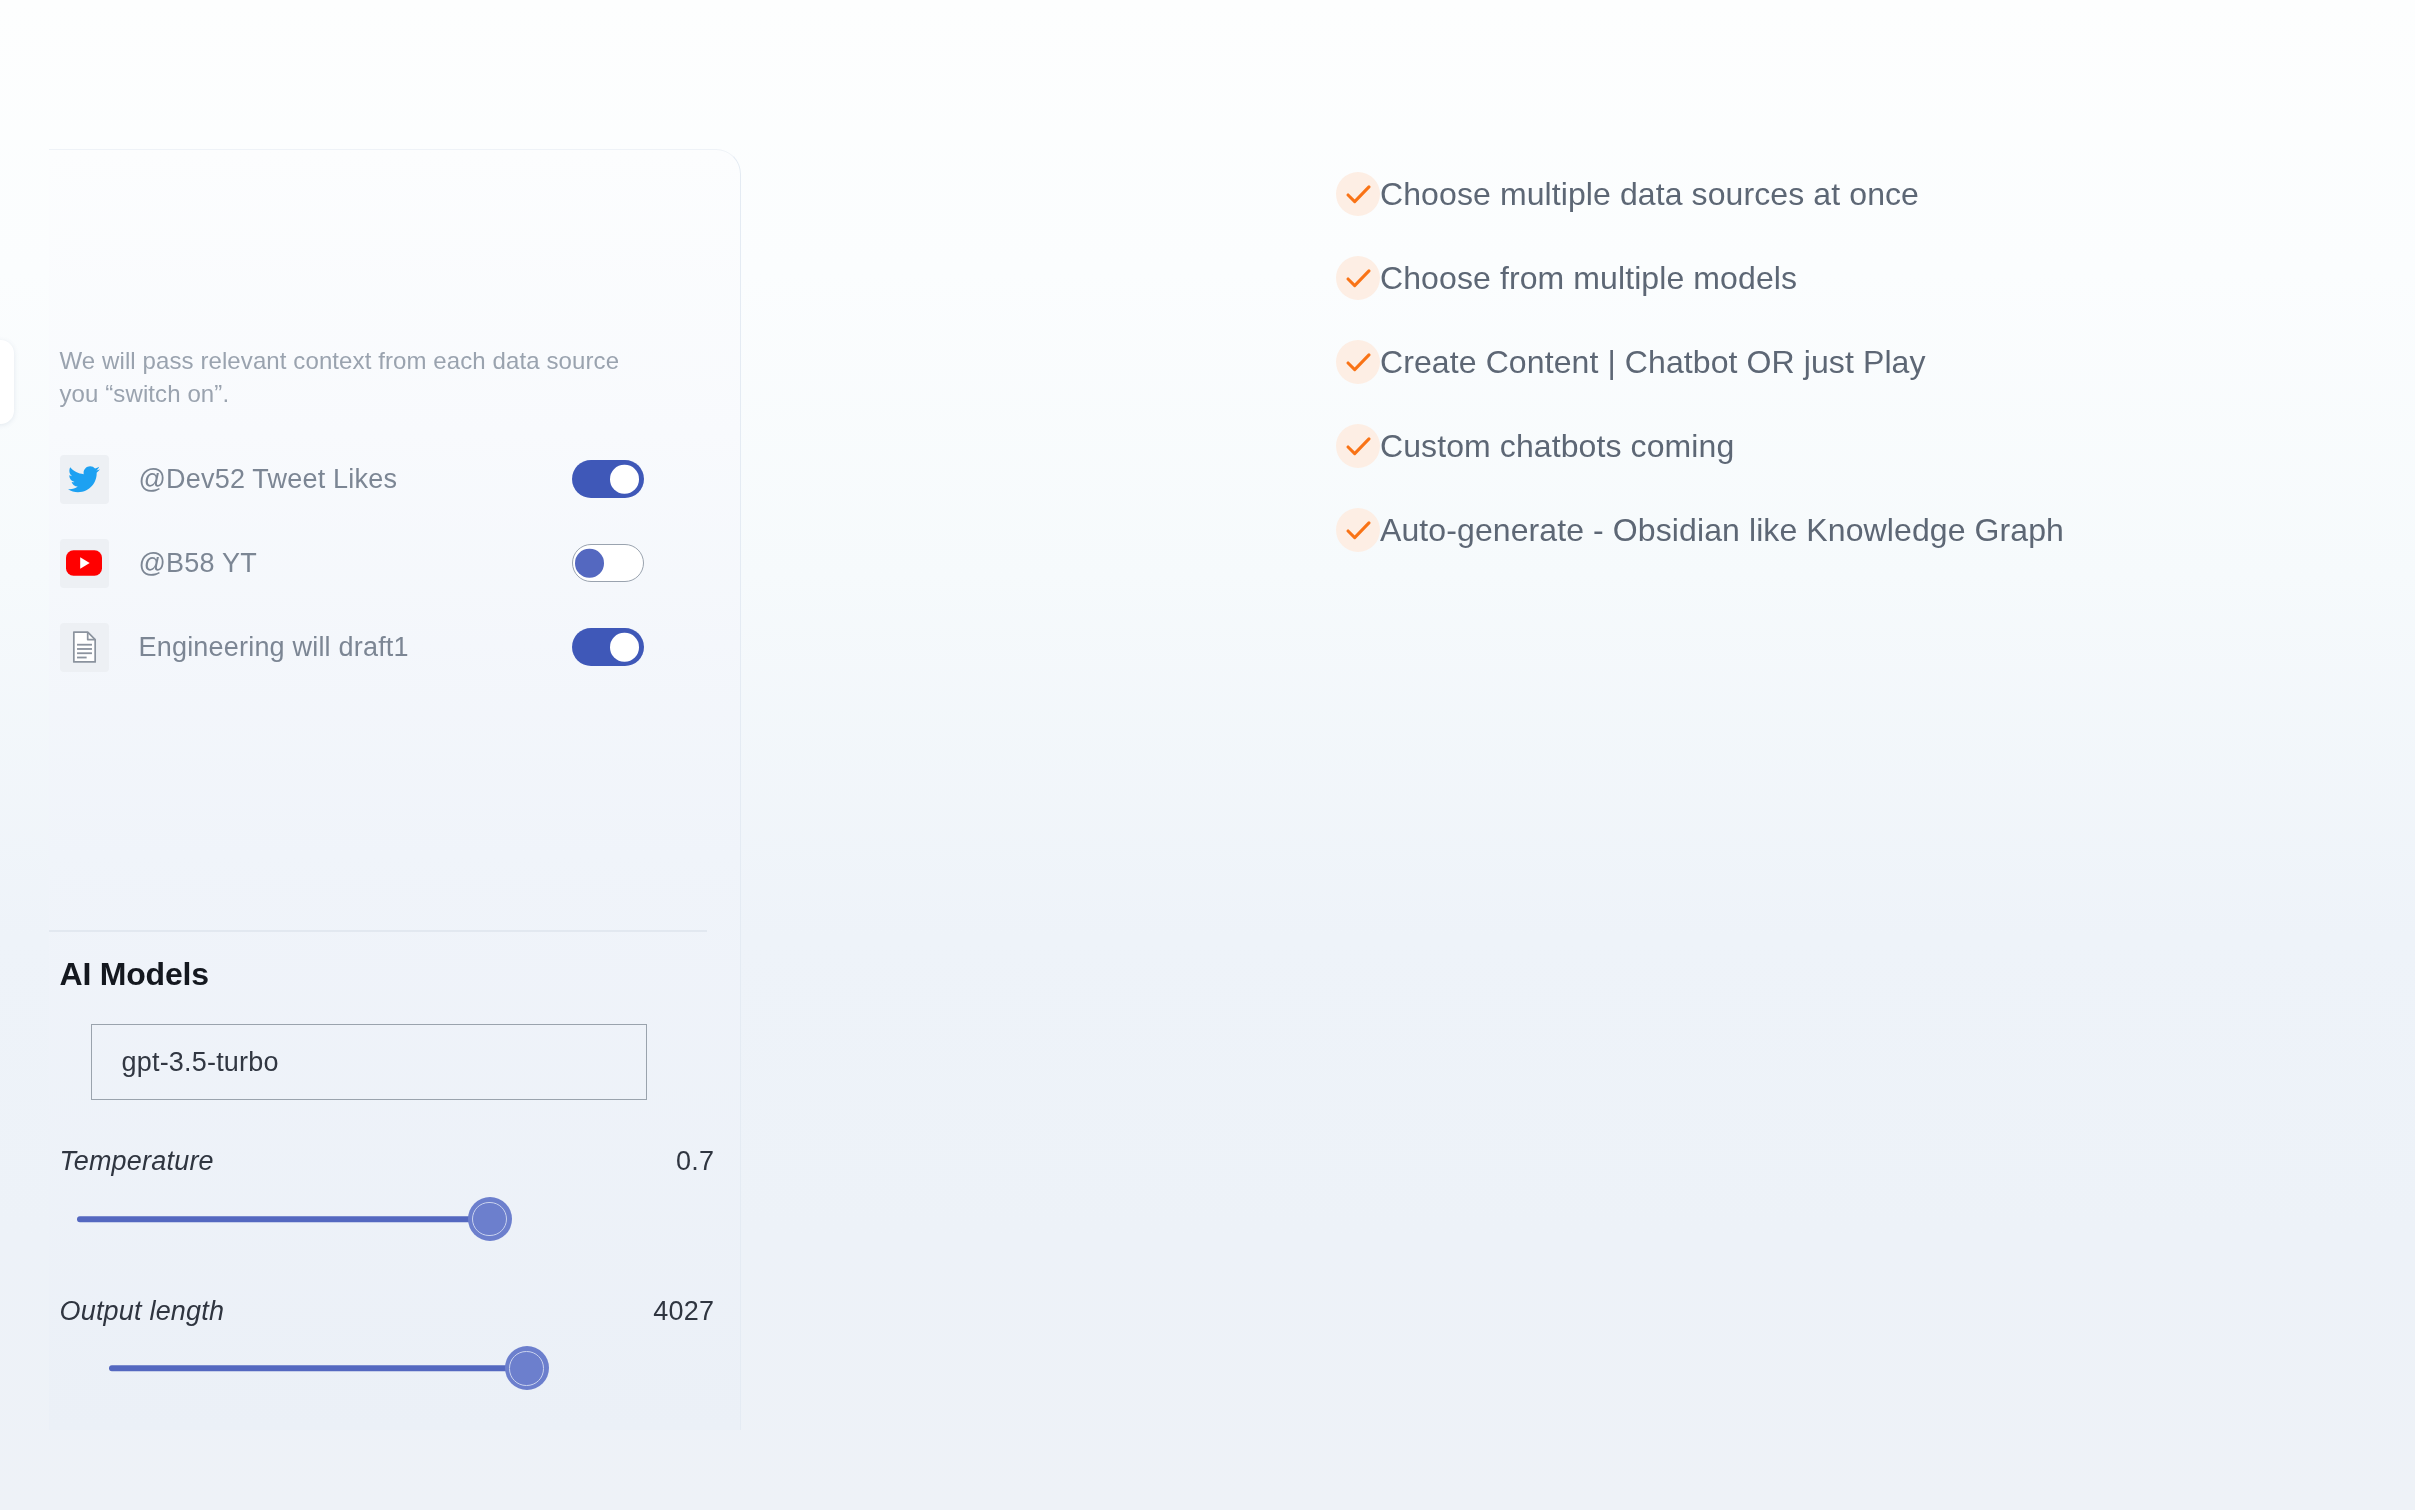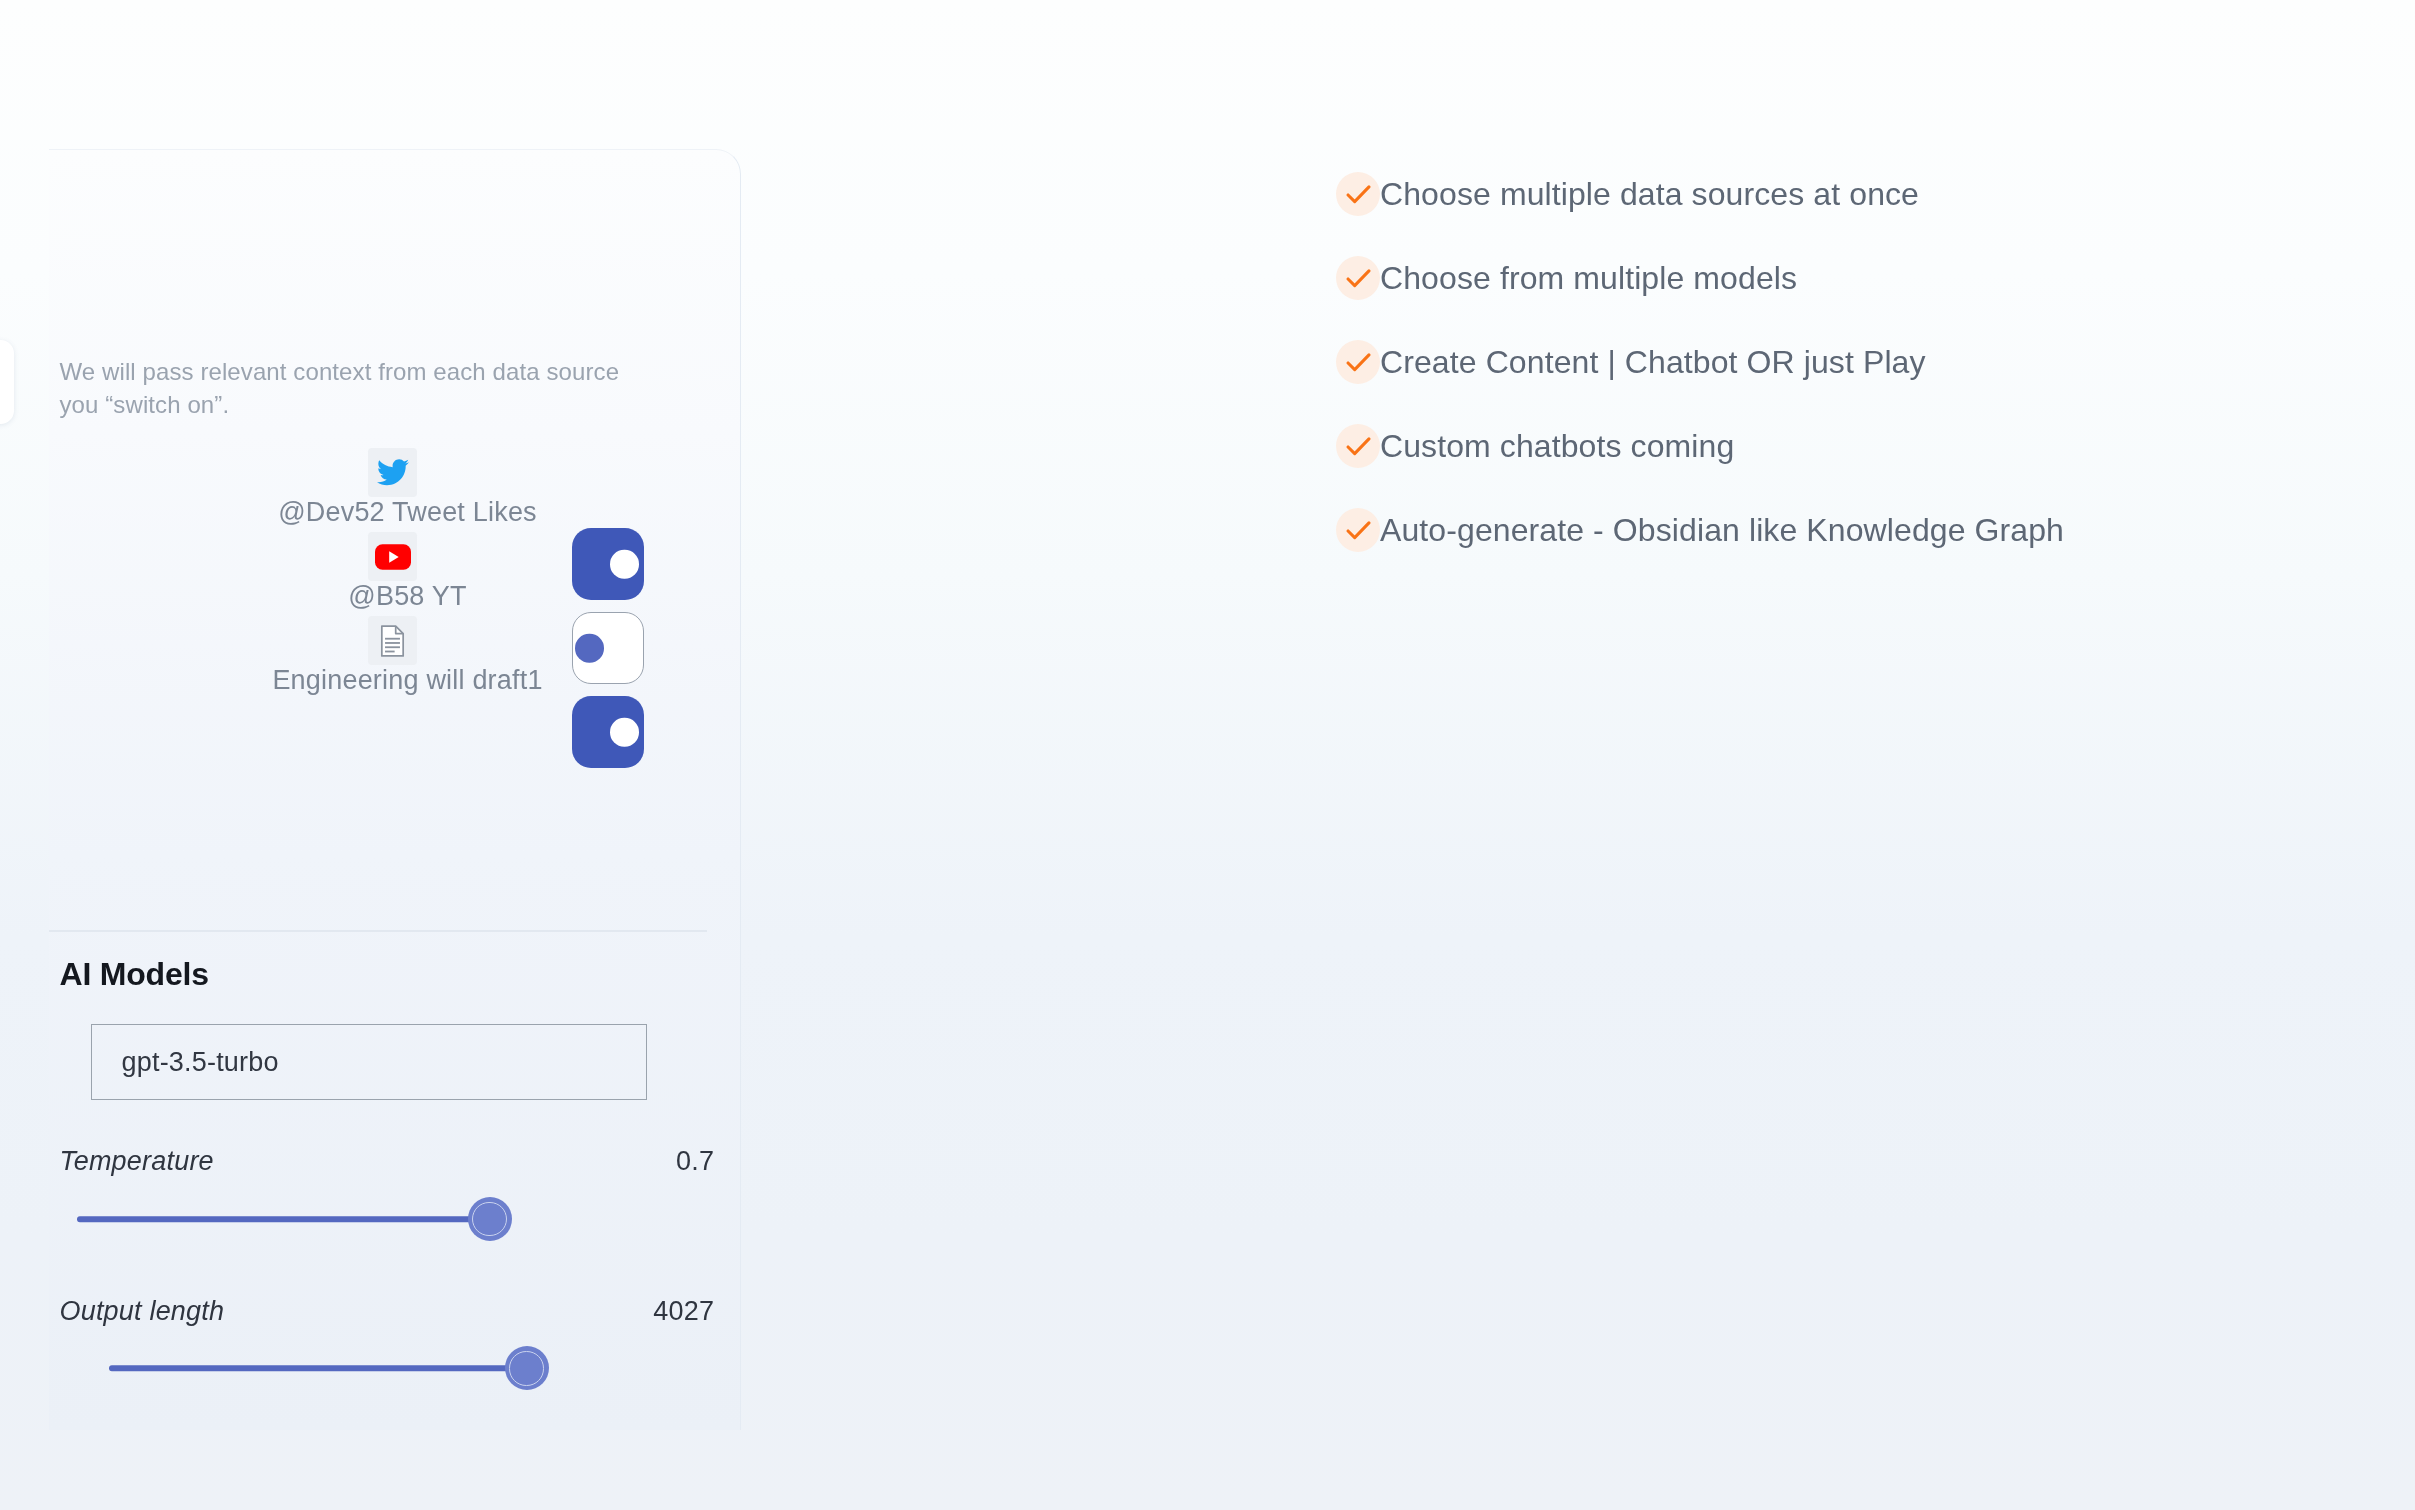--- a/index.html
+++ b/index.html
@@ -67,35 +67,34 @@
 
   .section-title {
     font-size:32px;
     font-weight:700;
     color:#14181f;
     letter-spacing:-0.2px;
     line-height:1.1;
   }
 
   #data-desc {
-    margin-top:16px;
+    margin-top:5px;
     font-size:24px;
     line-height:1.36;
     color:#9aa3af;
     letter-spacing:0.1px;
     max-width:571px;
   }
 
   #data-sources { margin-top:27px; }
 
   .source-row {
     display:flex;
     align-items:center;
     height:84px;
-    flex-direction:column;
   }
 
   .source-icon {
     width:49px;
     height:49px;
     background:#edf0f4;
     border-radius:3.8px;
     display:flex;
     align-items:center;
     justify-content:center;

